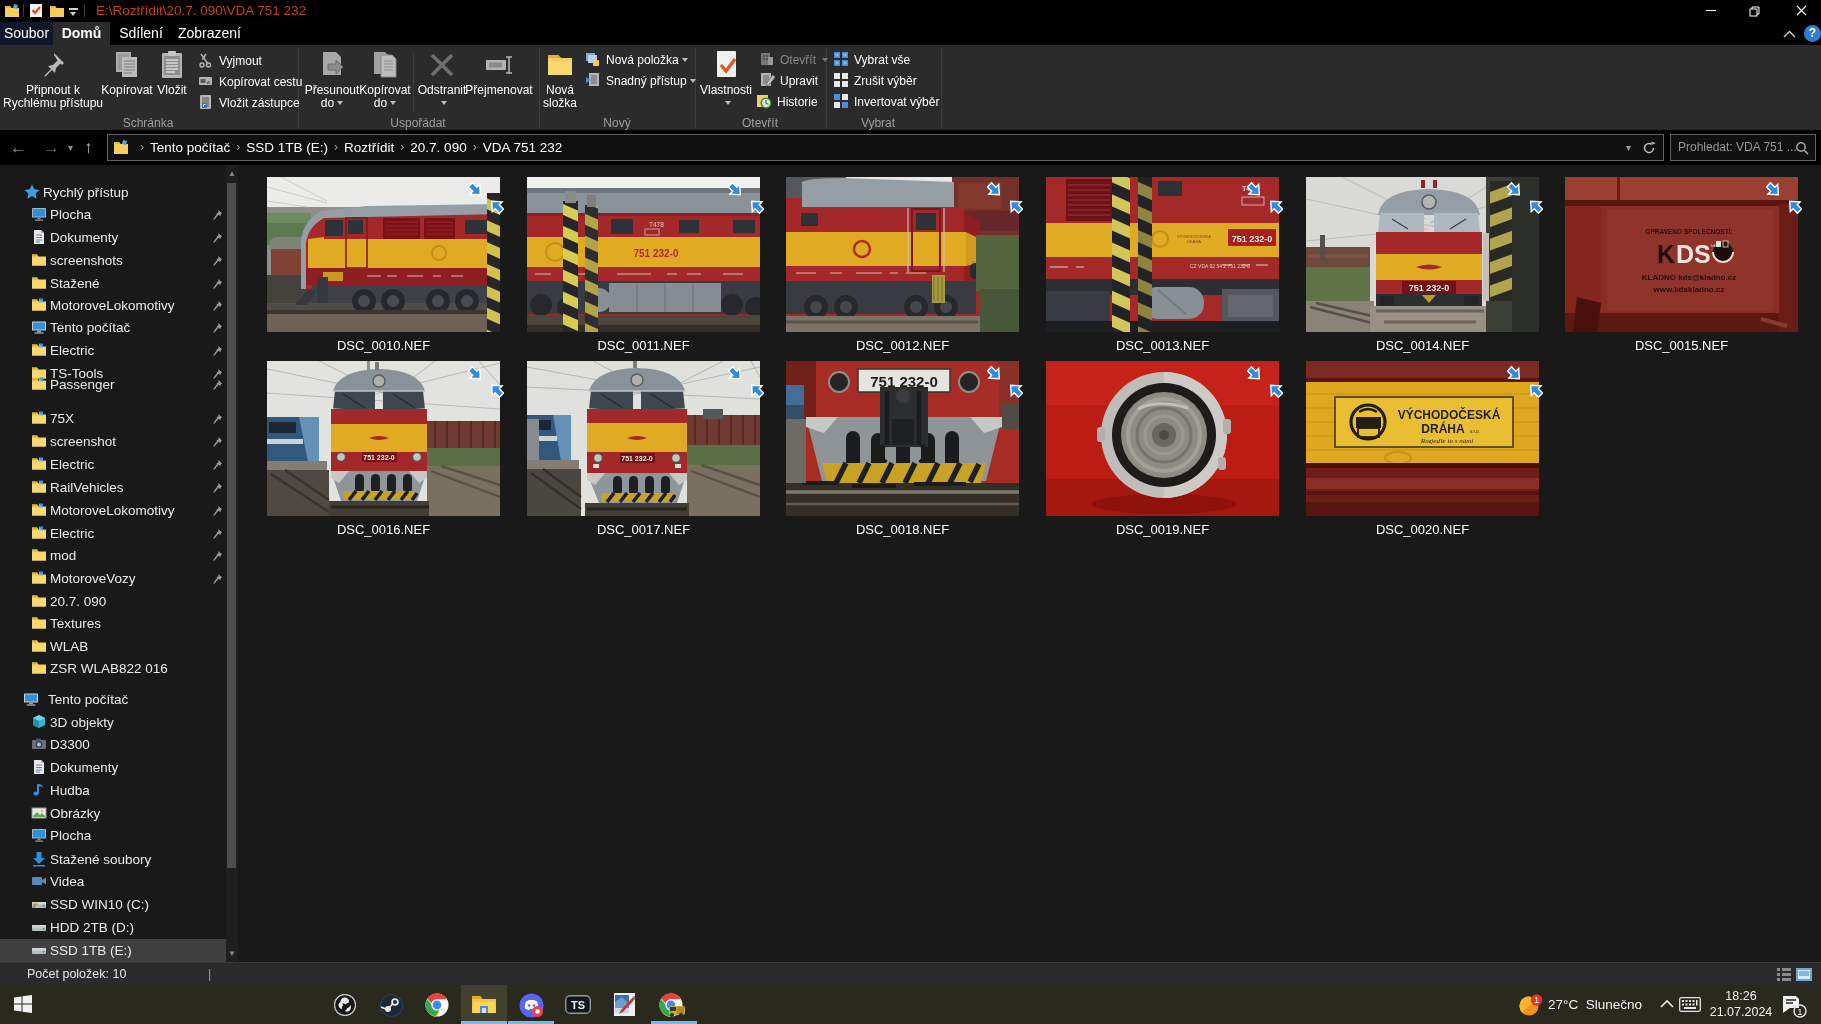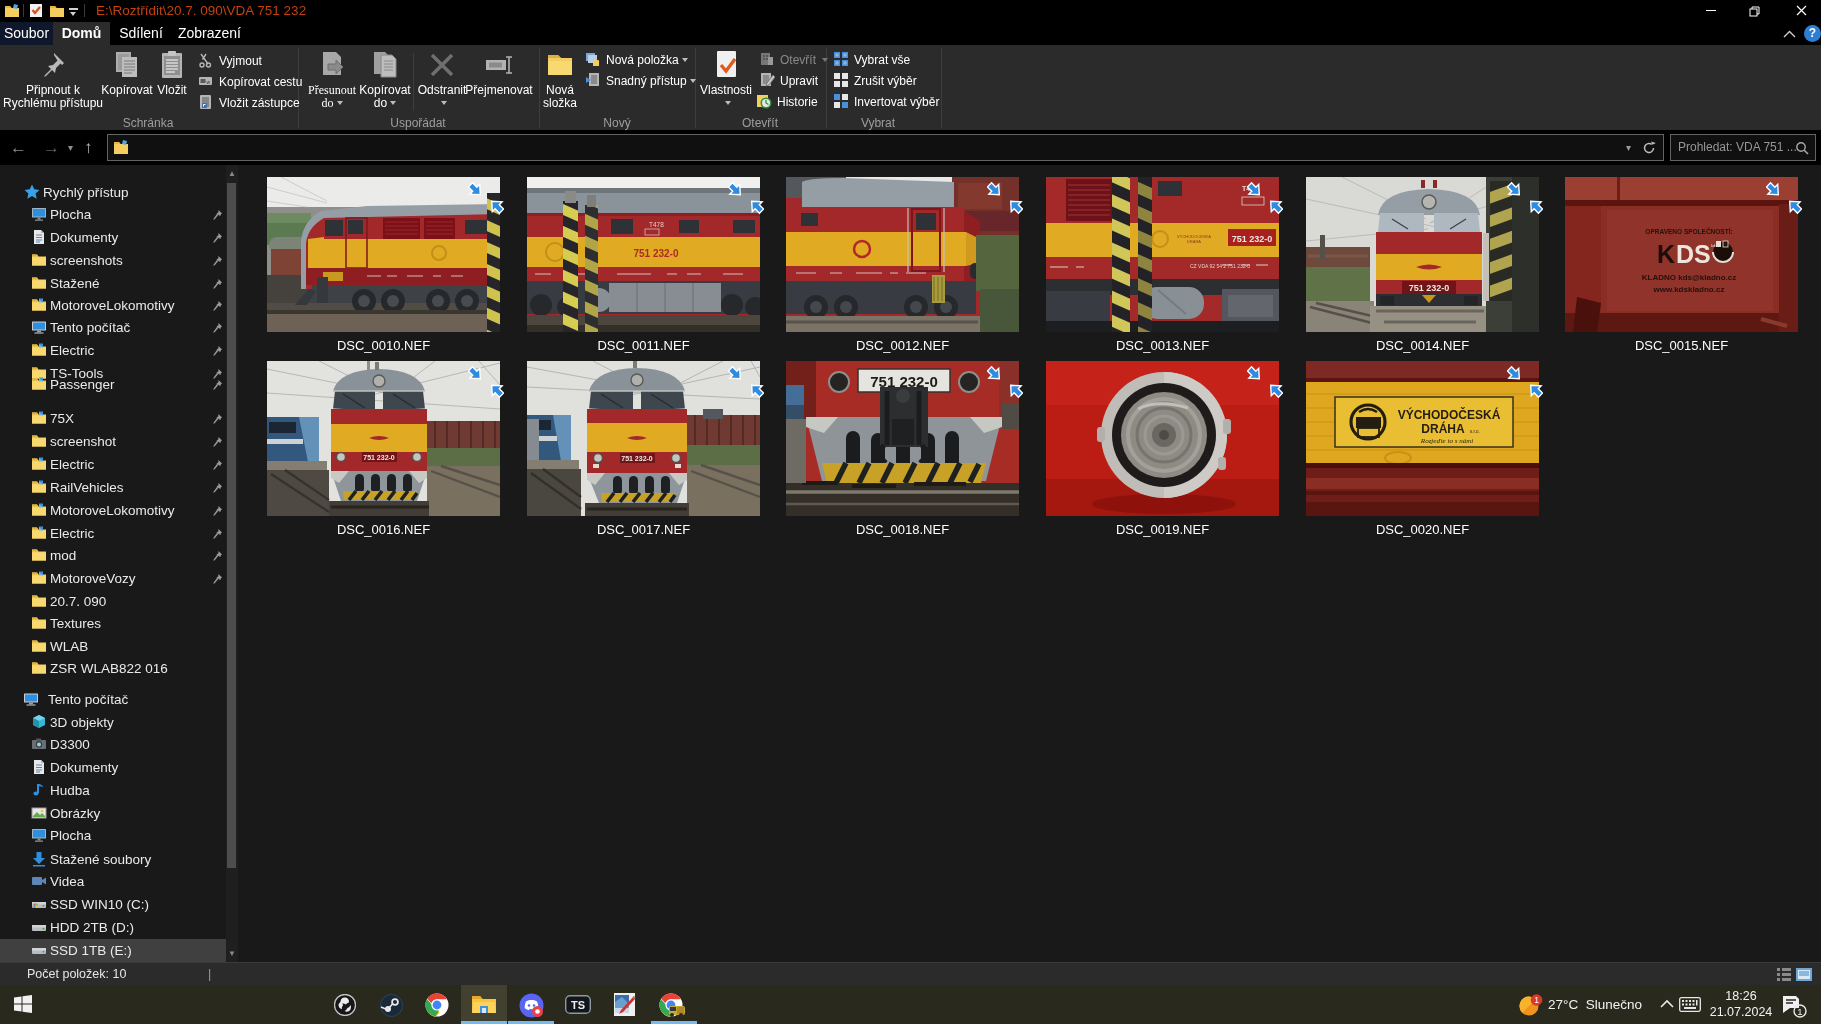--- a/index.html
+++ b/index.html
@@ -128,21 +128,21 @@
           <rect x="2.5" y="6" width="5" height="4" fill="#5a5a5a"></rect>
           <text x="8.5" y="10.5" font-size="5" fill="#333" font-family="Liberation Sans">w</text>
         </svg></span>Kopírovat cestu</div>
   <div class="smbtn" style="left:198px;top:49px"><span class="ic"><svg width="16" height="16" viewBox="0 0 16 16">
           <rect x="2" y="1" width="11" height="14" rx="1" fill="#b5b5b5"></rect>
           <rect x="4" y="3" width="7" height="10" fill="#868686"></rect>
           <rect x="4" y="9" width="5" height="5" fill="#3f6fb5"></rect>
           <path d="M5.5 12.5v-2h2" stroke="#fff" fill="none"></path>
         </svg></span>Vložit zástupce</div>
 
-  <div class="bigbtn" style="left:294px;width:76px;font-family:Liberation Serif, serif;">
+  <div class="bigbtn" style="left:294px;width:76px;">
     <div class="ic"><svg width="32" height="32" viewBox="0 0 32 32">
           <path d="M7 3h13l5 5v18H7z" fill="#a8a8a8"></path>
           <path d="M12 15h8v-4l7 7-7 7v-4h-8z" fill="#8b8b8b" stroke="#6e6e6e"></path>
         </svg></div>
     Přesunout<br>do<span class="caret"></span>
   </div>
   <div class="bigbtn" style="left:347px;width:76px;">
     <div class="ic"><svg width="32" height="32" viewBox="0 0 32 32">
           <path d="M5 3h11l4 4v18H5z" fill="#a0a0a0"></path>
           <path d="M12 6h11l4 4v18H12z" fill="#bdbdbd" stroke="#888"></path>
@@ -253,20 +253,21 @@
   <div class="navarr" style="left:10px;font-size:17px;color:#8f8f8f">←</div>
   <div class="navarr" style="left:43px;font-size:17px;color:#5f5f5f">→</div>
   <div class="navarr" style="left:68px;font-size:10px;color:#8f8f8f">▾</div>
   <div class="navarr" style="left:84px;font-size:17px;color:#bdbdbd">↑</div>
   <div id="addrbox">
     <svg style="position:absolute;left:5px;top:5px" width="16" height="15" viewBox="0 0 16 15">
         <path d="M1 2h5l1.5 2H15v10H1z" fill="#f5ce5f"></path>
         <path d="M1 2h5l1.5 2H1z" fill="#e8b93c"></path>
         <path d="M10 0l4 1-1 4-4-1z" fill="#4da6e8"></path>
       </svg>
+    <div style="position:absolute;left:26px;top:0"><span class="chev">›</span><span class="crumb">Tento počítač</span><span class="chev">›</span><span class="crumb">SSD 1TB (E:)</span><span class="chev">›</span><span class="crumb">Roztřídit</span><span class="chev">›</span><span class="crumb">20.7. 090</span><span class="chev">›</span><span class="crumb">VDA 751 232</span></div>
     <div style="position:absolute;right:32px;top:0;color:#9a9a9a;font-size:10px;line-height:25px">▾</div>
     <svg style="position:absolute;right:7px;top:6px" width="14" height="14" viewBox="0 0 14 14">
         <path d="M11.5 7a4.5 4.5 0 1 1-1.8-3.6" stroke="#bdbdbd" stroke-width="1.5" fill="none"></path>
         <path d="M9 0.5l1.5 3.2L13.8 2z" fill="#bdbdbd"></path>
       </svg>
   </div>
   <div id="searchbox">Prohledat: VDA 751 ...
     <svg style="position:absolute;right:6px;top:6px" width="14" height="14" viewBox="0 0 14 14">
         <circle cx="6" cy="6" r="4.2" stroke="#a8a8a8" stroke-width="1.4" fill="none"></circle>
         <path d="M9.2 9.2L13 13" stroke="#a8a8a8" stroke-width="1.6"></path>

